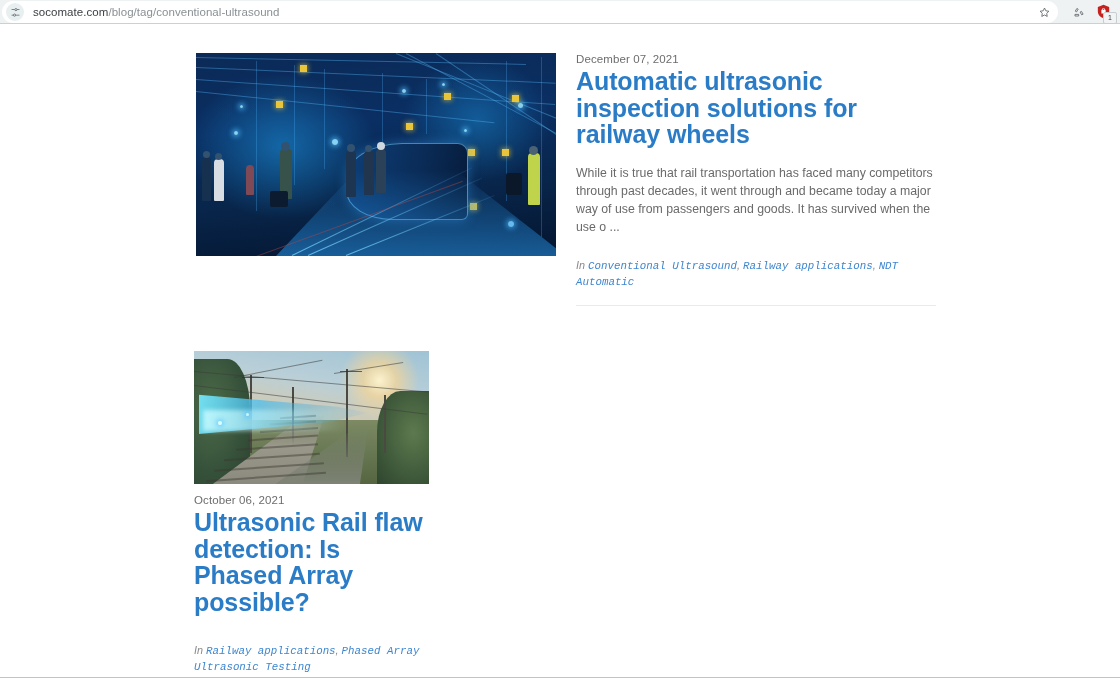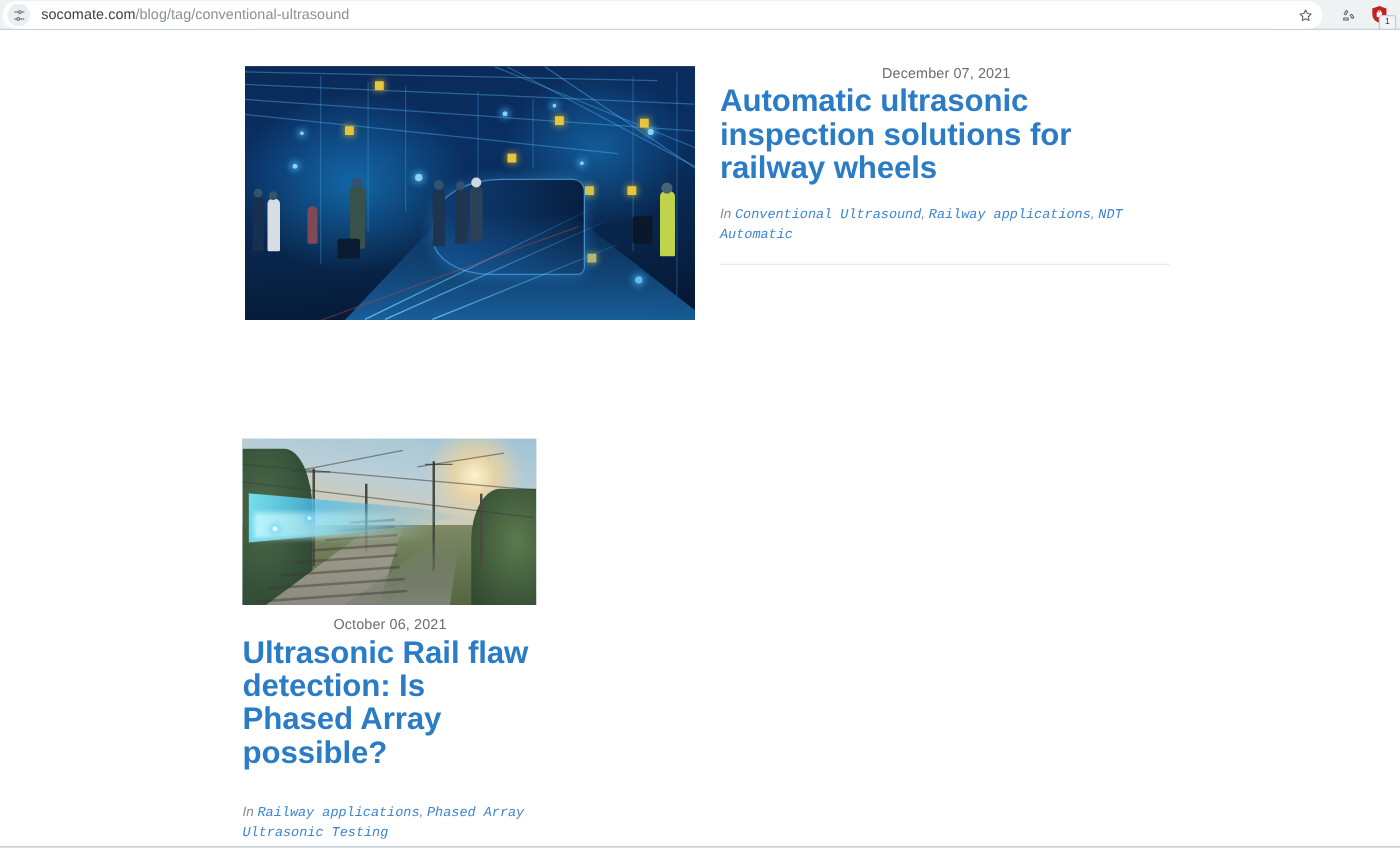--- a/index.html
+++ b/index.html
@@ -141,21 +141,21 @@
   }
   #post-2 .body {
     position: absolute;
     left: 194px; top: 143px;
     width: 236px;
   }
 
   .post-date {
     font-size: 11.5px;
     color: #6d6d6d;
-    text-align: center;
+    text-align: left;
     margin: 0 0 3px 0;
     letter-spacing: 0.1px;
   }
   .post-title {
     margin: 0 0 16px 0;
     font-size: 25px;
     line-height: 1.06;
     font-weight: bold;
     color: #2b7cc7;
     letter-spacing: -0.1px;
@@ -459,20 +459,21 @@
           <div class="figure" style="left:332px; top:100px; width:12px; height:52px; background:#bfd44a;"></div>
           <div class="figure head" style="left:333px;top:93px; width:9px; height:9px; background:#4a6274;"></div>
           <div class="figure" style="left:74px;  top:138px; width:18px; height:16px; background:#0c1b30; border-radius:2px;"></div>
           <div class="figure" style="left:310px; top:120px; width:16px; height:22px; background:#0a1829; border-radius:2px;"></div>
         </div>
       </div>
 
       <div class="body">
         <div class="post-date">December 07, 2021</div>
         <h2 class="post-title">Automatic ultrasonic inspection solutions for railway wheels</h2>
+        <p class="post-excerpt">While it is true that rail transportation has faced many competitors through past decades, it went through and became today a major way of use from passengers and goods. It has survived when the use o ...</p>
         <div class="post-cats">
           <span>In</span>
           <a href="#">Conventional Ultrasound</a><span class="sep">,</span>
           <a href="#">Railway applications</a><span class="sep">,</span>
           <a href="#">NDT Automatic</a>
         </div>
         <div class="post-divider"></div>
       </div>
     </article>
 

